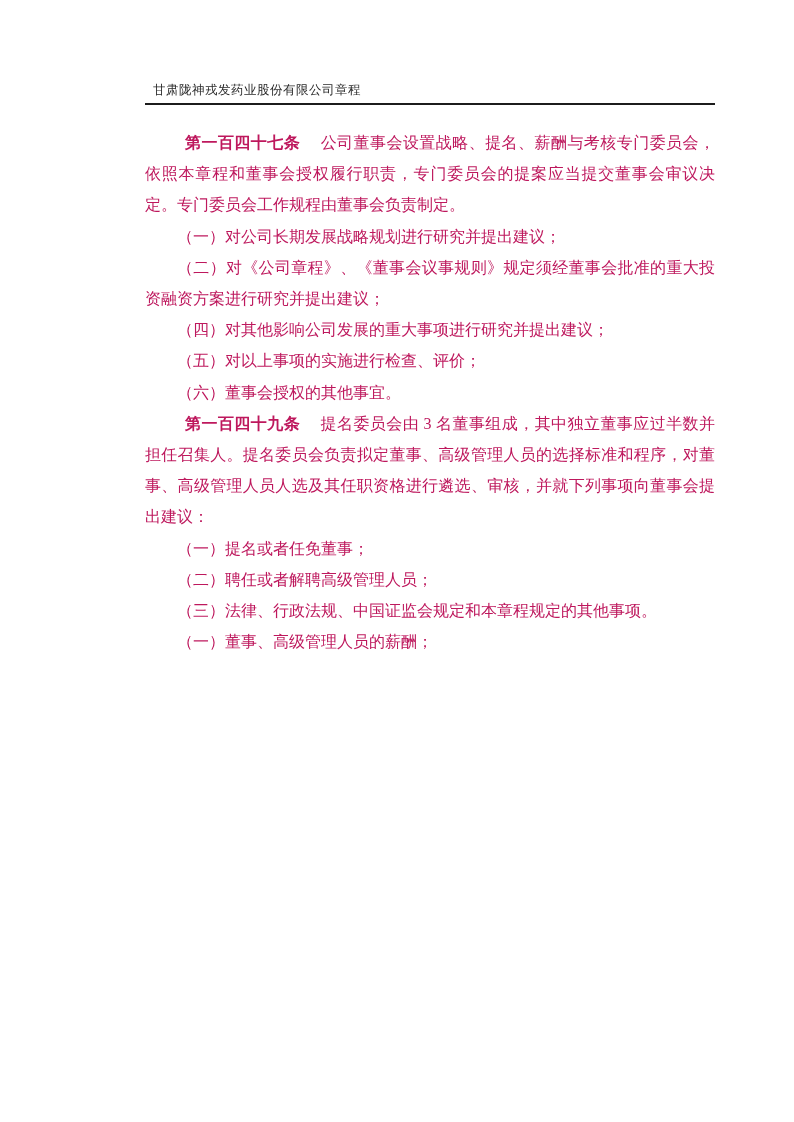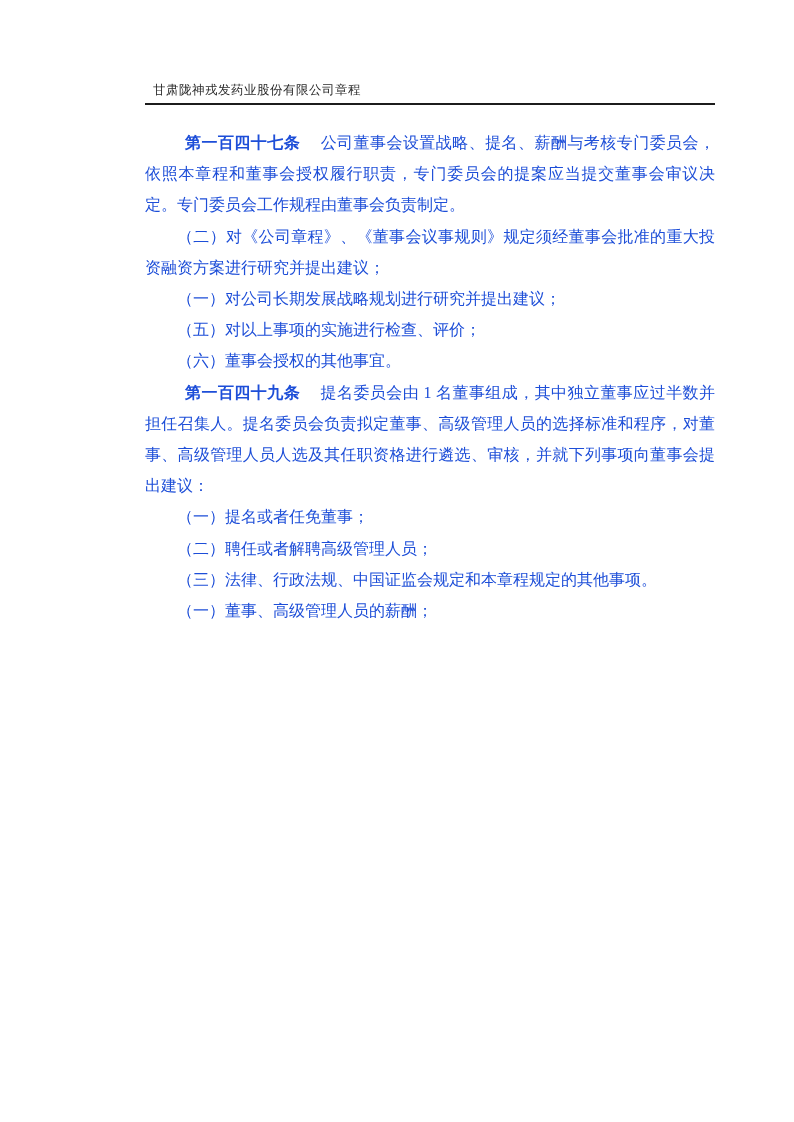--- a/index.html
+++ b/index.html
@@ -28,21 +28,21 @@
     border-bottom: 2px solid #1c1c1c;
   }
   .doc-body {
     position: absolute;
     top: 95px;
     left: 113px;
     width: 570px;
     font-size: 16px;
     line-height: 31.2px;
     text-align: justify;
-    color: #1d4ed8;
+    color: #be185d;
   }
   .para {
     text-indent: 2em;
     margin: 0;
   }
   .art-num {
     font-weight: bold;
   }
   .page-footer {
     position: absolute;
@@ -58,25 +58,26 @@
 <body>
 
 <div class="page">
 
   <div class="doc-header">
     <span>甘肃陇神戎发药业股份有限公司章程</span>
   </div>
 
   <div class="doc-body">
     <p class="para"><b class="art-num">第一百四十七条</b> <span>公司董事会设置战略、提名、薪酬与考核专门委员会，依照本章程和董事会授权履行职责，专门委员会的提案应当提交董事会审议决定。专门委员会工作规程由董事会负责制定。</span></p>
+    <p class="para">（一）对公司长期发展战略规划进行研究并提出建议；</p>
     <p class="para">（二）对《公司章程》、《董事会议事规则》规定须经董事会批准的重大投资融资方案进行研究并提出建议；</p>
-    <p class="para">（一）对公司长期发展战略规划进行研究并提出建议；</p>
+    <p class="para">（四）对其他影响公司发展的重大事项进行研究并提出建议；</p>
     <p class="para">（五）对以上事项的实施进行检查、评价；</p>
     <p class="para">（六）董事会授权的其他事宜。</p>
-    <p class="para"><b class="art-num">第一百四十九条</b> <span>提名委员会由 1 名董事组成，其中独立董事应过半数并担任召集人。提名委员会负责拟定董事、高级管理人员的选择标准和程序，对董事、高级管理人员人选及其任职资格进行遴选、审核，并就下列事项向董事会提出建议：</span></p>
+    <p class="para"><b class="art-num">第一百四十九条</b> <span>提名委员会由 3 名董事组成，其中独立董事应过半数并担任召集人。提名委员会负责拟定董事、高级管理人员的选择标准和程序，对董事、高级管理人员人选及其任职资格进行遴选、审核，并就下列事项向董事会提出建议：</span></p>
     <p class="para">（一）提名或者任免董事；</p>
     <p class="para">（二）聘任或者解聘高级管理人员；</p>
     <p class="para">（三）法律、行政法规、中国证监会规定和本章程规定的其他事项。</p>
     <p class="para">（一）董事、高级管理人员的薪酬；</p>
   </div>
 
   <div class="page-footer">
     <span>35</span>
   </div>
 

